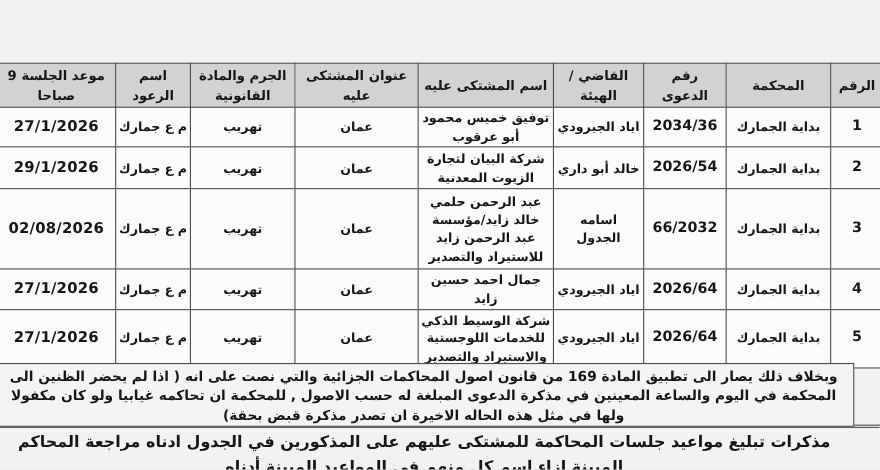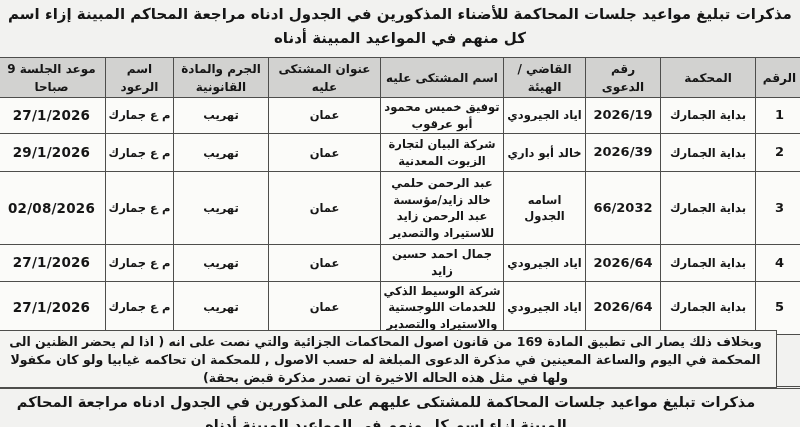--- a/index.html
+++ b/index.html
@@ -53,21 +53,20 @@
   }
   .bottom-rule {
     position:absolute; top:388px; left:0; width:800px; height:1px; background:#4e4e4c;
   }
 </style>
 </head>
 <body>
 
 <div class="page">
 
-  <div class="heading">مذكرات تبليغ مواعيد جلسات المحاكمة للأضناء المذكورين في الجدول ادناه مراجعة المحاكم المبينة إزاء اسم كل منهم في المواعيد المبينة أدناه</div>
 
   <table class="court-table">
     <colgroup>
       <col style="width:48px">
         <col style="width:95px">
         <col style="width:75px">
       <col style="width:82px">
         <col style="width:123px">
         <col style="width:112px">
       <col style="width:95px">
@@ -84,32 +83,32 @@
         <th>عنوان المشتكى عليه</th>
         <th>الجرم والمادة القانونية</th>
         <th>اسم الرعود</th>
         <th>موعد الجلسة 9 صباحا</th>
       </tr>
     </thead>
     <tbody>
       <tr class="r0">
         <td class="num-cell">1</td>
         <td>بداية الجمارك</td>
-        <td class="num-cell">2026/19</td>
+        <td class="num-cell">2034/36</td>
         <td>اياد الجيرودي</td>
         <td>توفيق خميس محمود أبو عرقوب</td>
         <td>عمان</td>
         <td>تهريب</td>
         <td>م ع جمارك</td>
         <td class="date-cell">27/1/2026</td>
       </tr>
       <tr class="r1">
         <td class="num-cell">2</td>
         <td>بداية الجمارك</td>
-        <td class="num-cell">2026/39</td>
+        <td class="num-cell">2026/54</td>
         <td>خالد أبو داري</td>
         <td>شركة البيان لتجارة الزيوت المعدنية</td>
         <td>عمان</td>
         <td>تهريب</td>
         <td>م ع جمارك</td>
         <td class="date-cell">29/1/2026</td>
       </tr>
       <tr class="r2">
         <td class="num-cell">3</td>
         <td>بداية الجمارك</td>

